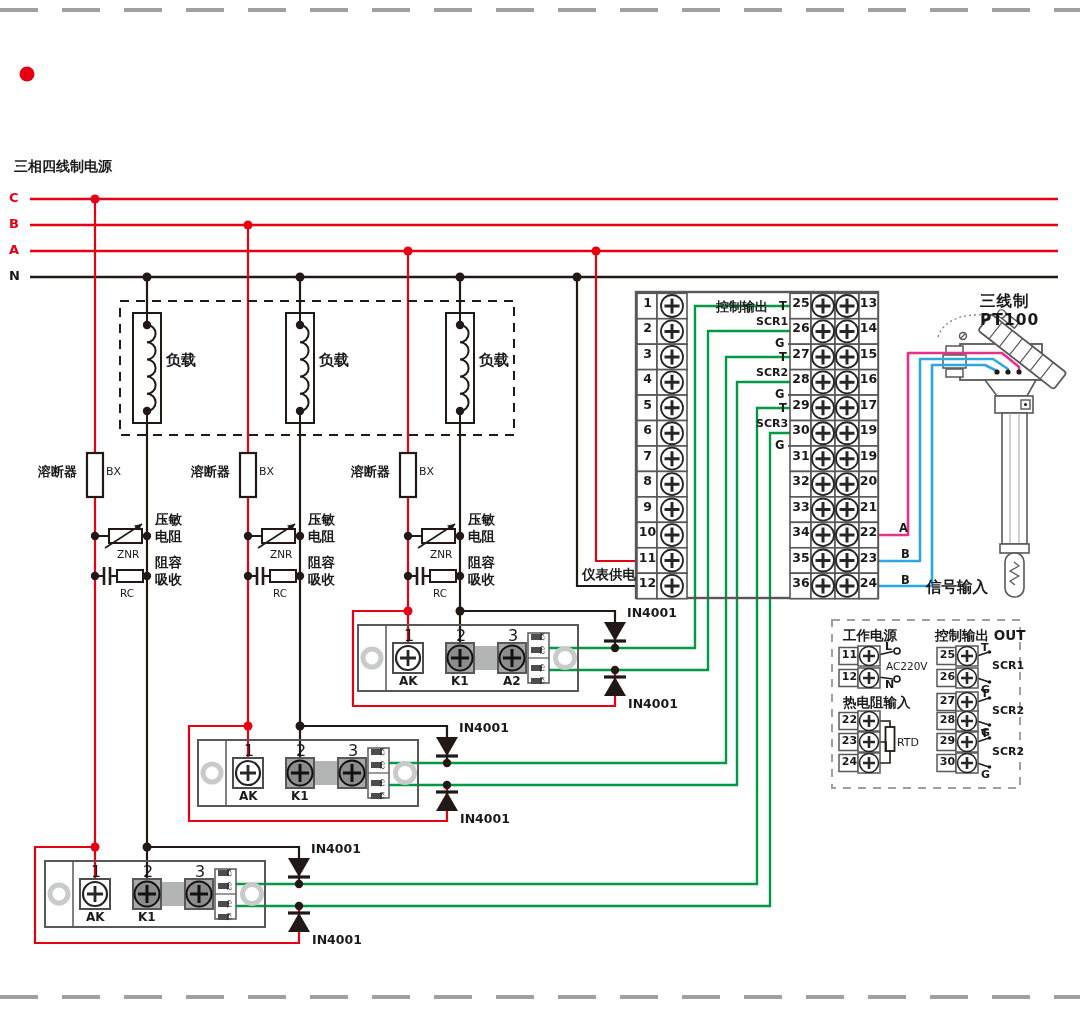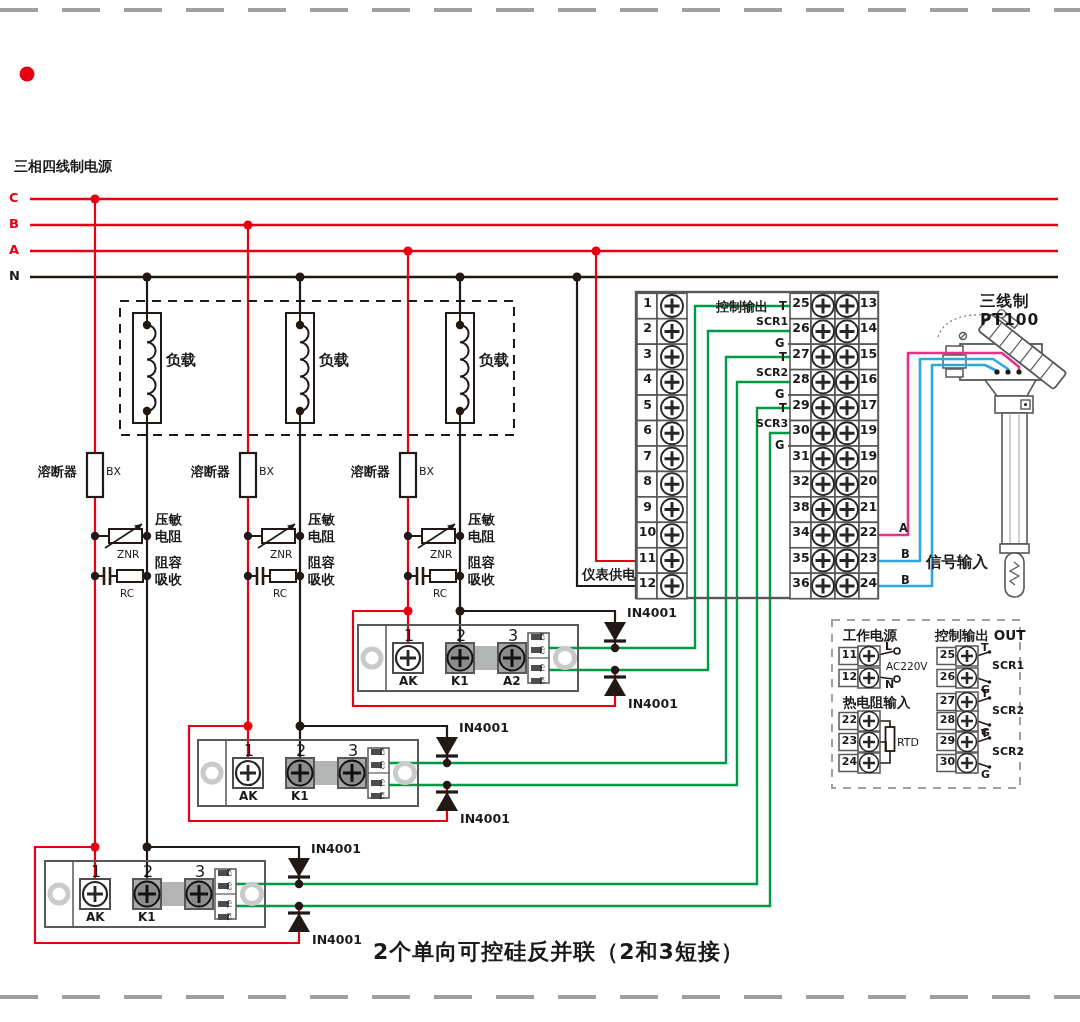--- a/index.html
+++ b/index.html
@@ -425,21 +425,21 @@
 <div class="rep" style="left:791px;top:295px;--w:20px;">
 
 <div class="tbn" style="--i: 0;">25</div>
       <div class="tbn" style="--i: 1;">26</div>
       <div class="tbn" style="--i: 2;">27</div>
       <div class="tbn" style="--i: 3;">28</div>
       <div class="tbn" style="--i: 4;">29</div>
       <div class="tbn" style="--i: 5;">30</div>
       <div class="tbn" style="--i: 6;">31</div>
       <div class="tbn" style="--i: 7;">32</div>
-      <div class="tbn" style="--i: 8;">38</div>
+      <div class="tbn" style="--i: 8;">33</div>
       <div class="tbn" style="--i: 9;">34</div>
       <div class="tbn" style="--i: 10;">35</div>
       <div class="tbn" style="--i: 11;">36</div>
     </div>
 <div class="rep" style="left:859px;top:295px;--w:19px;">
 
 <div class="tbn" style="--i: 0;">13</div>
       <div class="tbn" style="--i: 1;">14</div>
       <div class="tbn" style="--i: 2;">15</div>
       <div class="tbn" style="--i: 3;">16</div>
@@ -462,21 +462,21 @@
 <div class="lbl b" style="left:775px;top:387px;font-size:11.5px;">G</div>
 <div class="lbl b" style="left:779px;top:401px;font-size:11.5px;">T</div>
 <div class="lbl b" style="left:756px;top:417px;font-size:11px;">SCR3</div>
 <div class="lbl b" style="left:775px;top:438px;font-size:11.5px;">G</div>
 
 <div class="lbl b" style="left:582px;top:566px;font-size:13.5px;">仪表供电</div>
 
 <div class="lbl b" style="left:899px;top:521px;font-size:11.5px;">A</div>
 <div class="lbl b" style="left:901px;top:547px;font-size:11.5px;">B</div>
 <div class="lbl b" style="left:901px;top:573px;font-size:11.5px;">B</div>
-<div class="lbl b" style="left:926px;top:553px;font-size:15.5px;text-align:right;">信号输入</div>
+<div class="lbl b" style="left:926px;top:578px;font-size:15.5px;text-align:right;">信号输入</div>
 <div class="lbl b" style="left:980px;top:292px;font-size:15.5px;letter-spacing:1px;">三线制 PT100</div>
 
 <div class="lbl" style="left:404px;top:626px;font-size:16px;">1</div>
 <div class="lbl" style="left:456px;top:626px;font-size:16px;">2</div>
 <div class="lbl" style="left:508px;top:626px;font-size:16px;">3</div>
 <div class="lbl b" style="left:399px;top:674px;font-size:12px;">AK</div>
 <div class="lbl b" style="left:451px;top:674px;font-size:12px;">K1</div>
 <div class="lbl b" style="left:503px;top:674px;font-size:12px;">A2</div>
 <div class="lbl rot" style="left:546px;top:633px;font-size:6px;">K2</div>
 <div class="lbl rot" style="left:546px;top:646px;font-size:6px;">G2</div>
@@ -532,15 +532,14 @@
 <div class="lbl b" style="left:981px;top:641px;font-size:11px;">T</div>
 <div class="lbl b" style="left:981px;top:683px;font-size:11px;">G</div>
 <div class="lbl b" style="left:981px;top:687px;font-size:11px;">T</div>
 <div class="lbl b" style="left:981px;top:726px;font-size:11px;">G</div>
 <div class="lbl b" style="left:981px;top:727px;font-size:11px;">T</div>
 <div class="lbl b" style="left:981px;top:768px;font-size:11px;">G</div>
 <div class="lbl b" style="left:992px;top:659px;font-size:11px;">SCR1</div>
 <div class="lbl b" style="left:992px;top:704px;font-size:11px;">SCR2</div>
 <div class="lbl b" style="left:992px;top:745px;font-size:11px;">SCR2</div>
 
-<div class="lbl b" style="left:373px;top:938px;font-size:22px;letter-spacing:1px;">2个单向可控硅反并联（2和3短接）</div>
 
 </div>
 
 </body></html>

